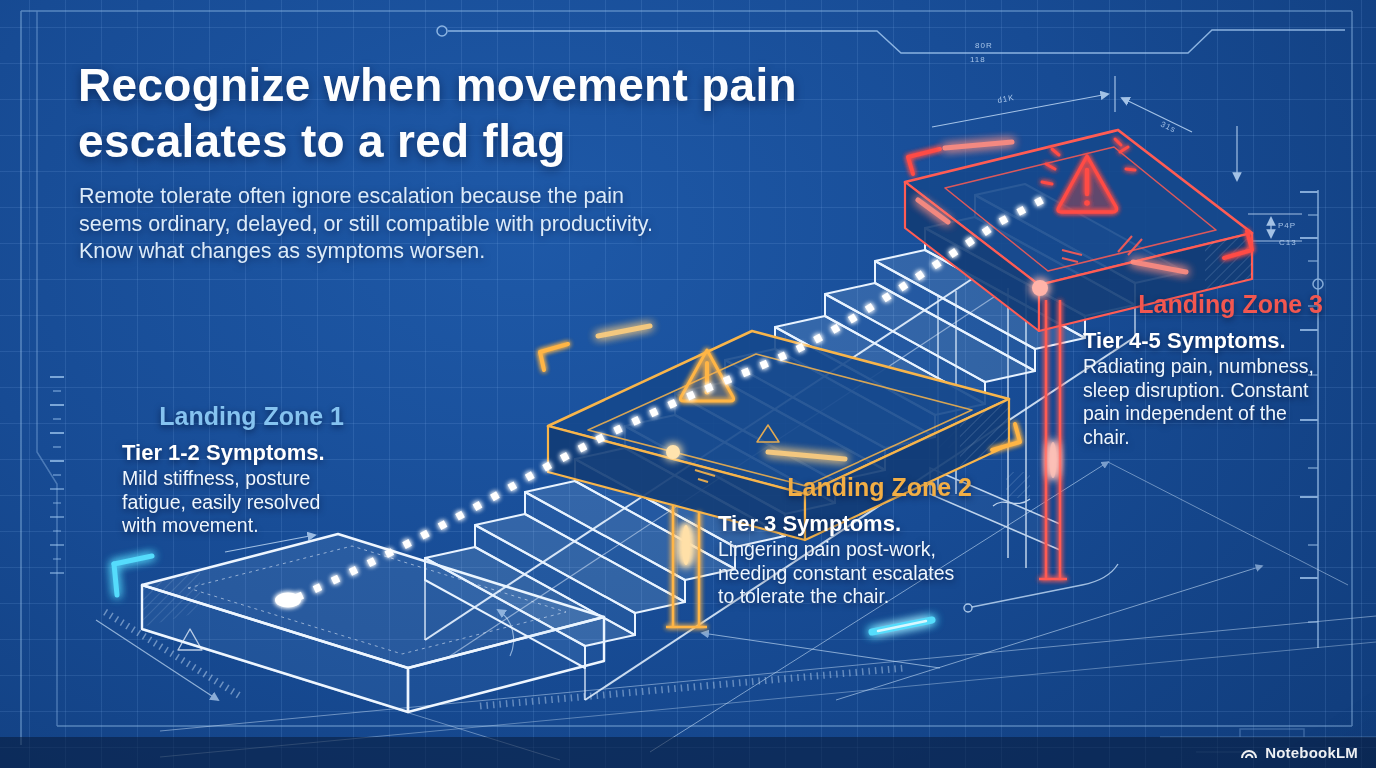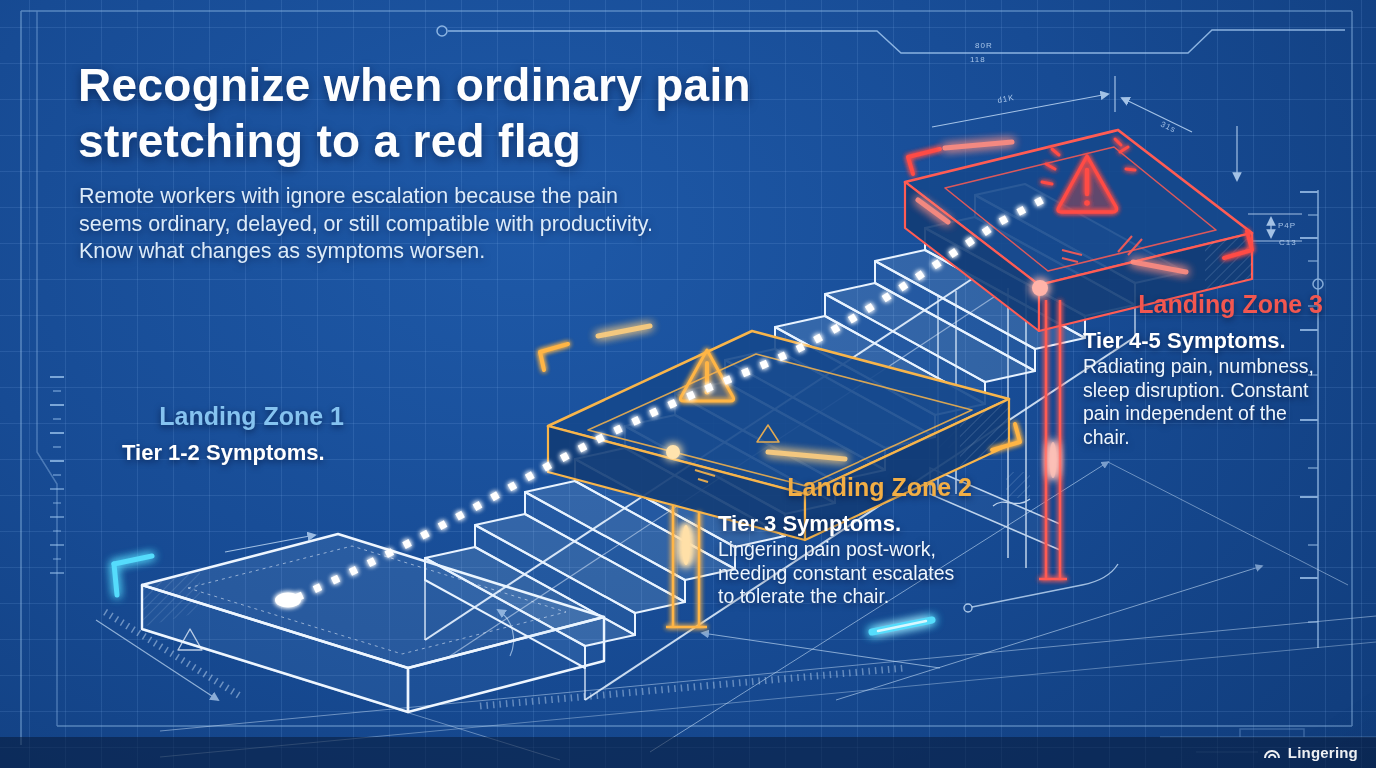--- a/index.html
+++ b/index.html
@@ -307,41 +307,42 @@
   <g filter="url(#neon2)">
     <path d="M114 564 L152 556" stroke="#55dcfc" stroke-width="5" stroke-linecap="round"></path>
     <path d="M114 564 L117 595" stroke="#55dcfc" stroke-width="5" stroke-linecap="round"></path>
     <line x1="872" y1="632" x2="932" y2="620" stroke="#55dcfc" stroke-width="7" stroke-linecap="round"></line>
     <line x1="878" y1="631" x2="926" y2="621" stroke="#d8f7ff" stroke-width="2.5" stroke-linecap="round"></line>
   </g>
 </svg>
 
 <div class="strip"></div>
 
-<h1 class="txt title">Recognize when ordinary pain stretching to a red flag</h1>
-<p class="txt subtitle">Remote workers with ignore escalation because the pain seems ordinary, delayed, or still compatible with productivity. Know what changes as symptoms worsen.</p>
+<h1 class="txt title">Recognize when movement pain escalates to a red flag</h1>
+<p class="txt subtitle">Remote tolerate often ignore escalation because the pain seems ordinary, delayed, or still compatible with productivity. Know what changes as symptoms worsen.</p>
 
 <div class="zone z1">
   <p class="zl">Landing Zone 1</p>
   <p class="tier">Tier 1-2 Symptoms.</p>
+  <p class="desc">Mild stiffness, posture fatigue, easily resolved with movement.</p>
 </div>
 
 <div class="zone z2">
   <p class="zl">Landing Zone 2</p>
   <p class="tier">Tier 3 Symptoms.</p>
   <p class="desc">Lingering pain post-work, needing constant escalates to tolerate the chair.</p>
 </div>
 
 <div class="zone z3">
   <p class="zl">Landing Zone 3</p>
   <p class="tier">Tier 4-5 Symptoms.</p>
   <p class="desc">Radiating pain, numbness, sleep disruption. Constant pain independent of the chair.</p>
 </div>
 
 <div class="wm">
   <svg width="18" height="13" viewBox="0 0 18 13">
     <path d="M2 12 A7 7 0 0 1 16 12" fill="none" stroke="rgba(255,255,255,.93)" stroke-width="2"></path>
     <path d="M6 12 A3.2 3.2 0 0 1 12.4 12" fill="none" stroke="rgba(255,255,255,.93)" stroke-width="2"></path>
   </svg>
-  <span>Lingering</span>
+  <span>NotebookLM</span>
 </div>
 
 </div>
 
 </body></html>

